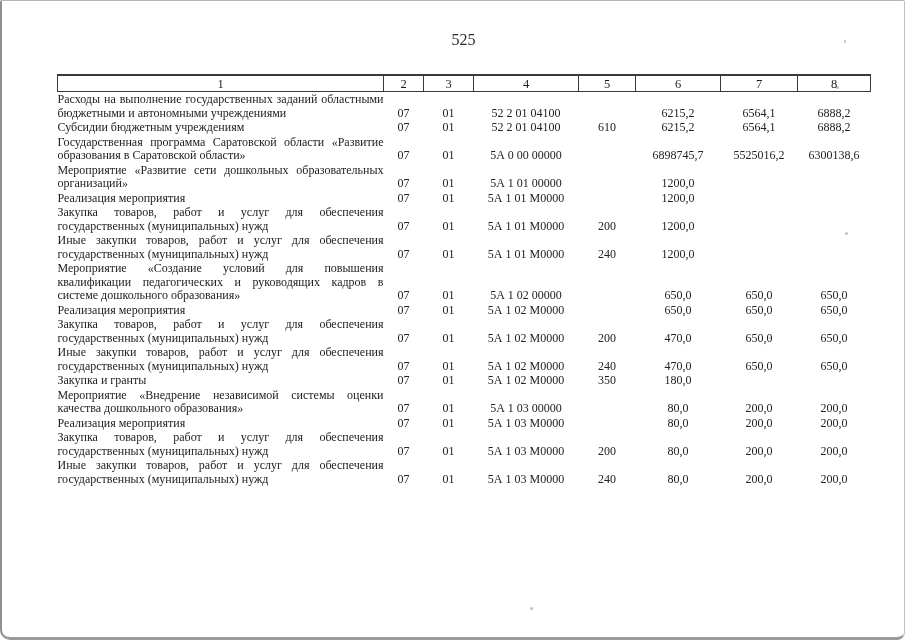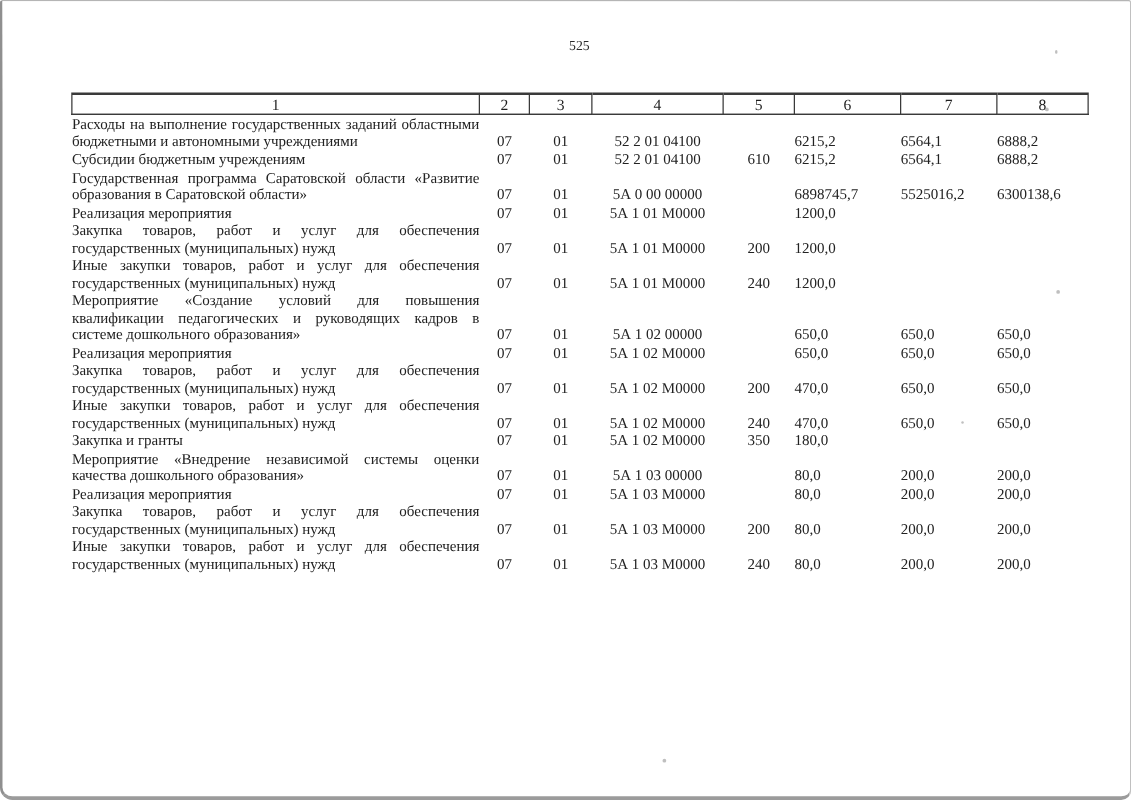--- a/index.html
+++ b/index.html
@@ -22,21 +22,21 @@
     border-radius: 2px 2px 8px 10px;
     pointer-events: none;
     box-sizing: border-box;
   }
   .page-number {
     position: absolute;
     top: 31px;
     left: 57px;
     width: 813px;
     text-align: center;
-    font-size: 11px;
+    font-size: 16px;
     color: #2a2a2a;
   }
   table.budget-table {
     position: absolute;
     left: 57px;
     top: 74px;
     width: 813px;
     border-collapse: collapse;
     table-layout: fixed;
     color: #222222;
@@ -60,21 +60,21 @@
     border: none;
   }
   td.c-desc {
     text-align: justify;
     text-align-last: left;
     hyphens: auto;
     padding-left: 8px;
     padding-right: 3px;
   }
   td.c-center { text-align: center; }
-  td.c-right  { text-align: left; padding-right: 8px; }
+  td.c-right  { text-align: center; padding-right: 8px; }
   .speck {
     position: absolute;
     background: #8a8a8a;
     border-radius: 50%;
     opacity: 0.55;
     pointer-events: none;
   }
 </style>
 </head>
 <body>
@@ -131,20 +131,30 @@
         <td class="c-desc">Государственная программа Саратовской области «Развитие образования в Саратовской области»</td>
         <td class="c-center">07</td>
         <td class="c-center">01</td>
         <td class="c-center">5А 0 00 00000</td>
         <td class="c-center"></td>
         <td class="c-right">6898745,7</td>
         <td class="c-right">5525016,2</td>
         <td class="c-right">6300138,6</td>
       </tr>
       <tr>
+        <td class="c-desc">Мероприятие «Развитие сети дошкольных образовательных организаций»</td>
+        <td class="c-center">07</td>
+        <td class="c-center">01</td>
+        <td class="c-center">5А 1 01 00000</td>
+        <td class="c-center"></td>
+        <td class="c-right">1200,0</td>
+        <td class="c-right"></td>
+        <td class="c-right"></td>
+      </tr>
+      <tr>
         <td class="c-desc">Реализация мероприятия</td>
         <td class="c-center">07</td>
         <td class="c-center">01</td>
         <td class="c-center">5А 1 01 М0000</td>
         <td class="c-center"></td>
         <td class="c-right">1200,0</td>
         <td class="c-right"></td>
         <td class="c-right"></td>
       </tr>
       <tr>

